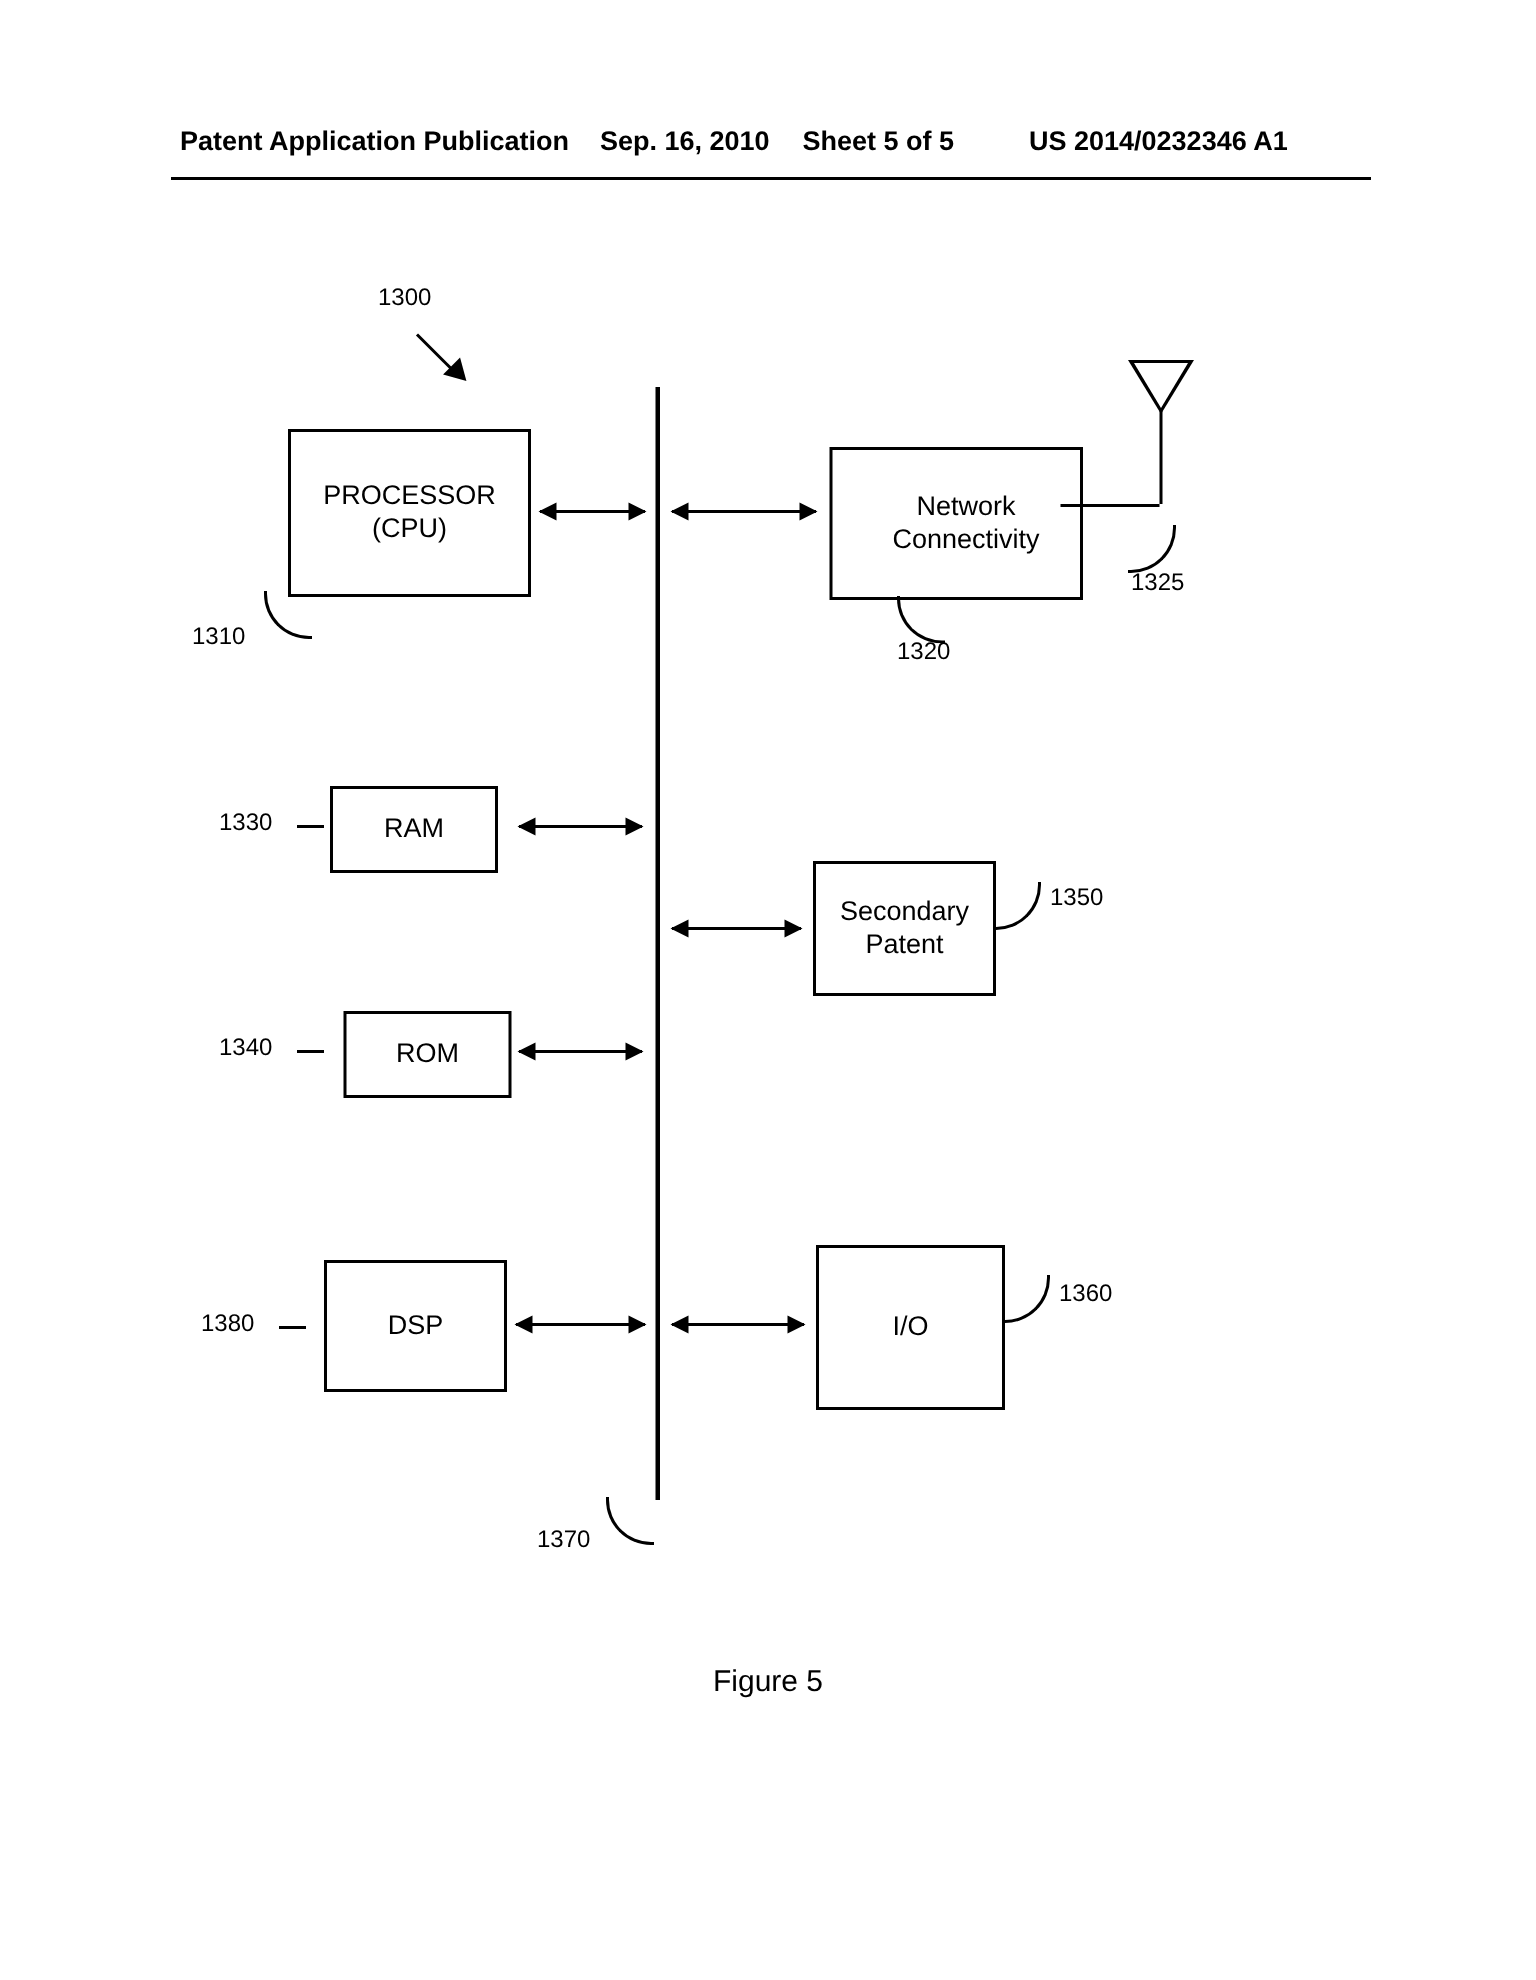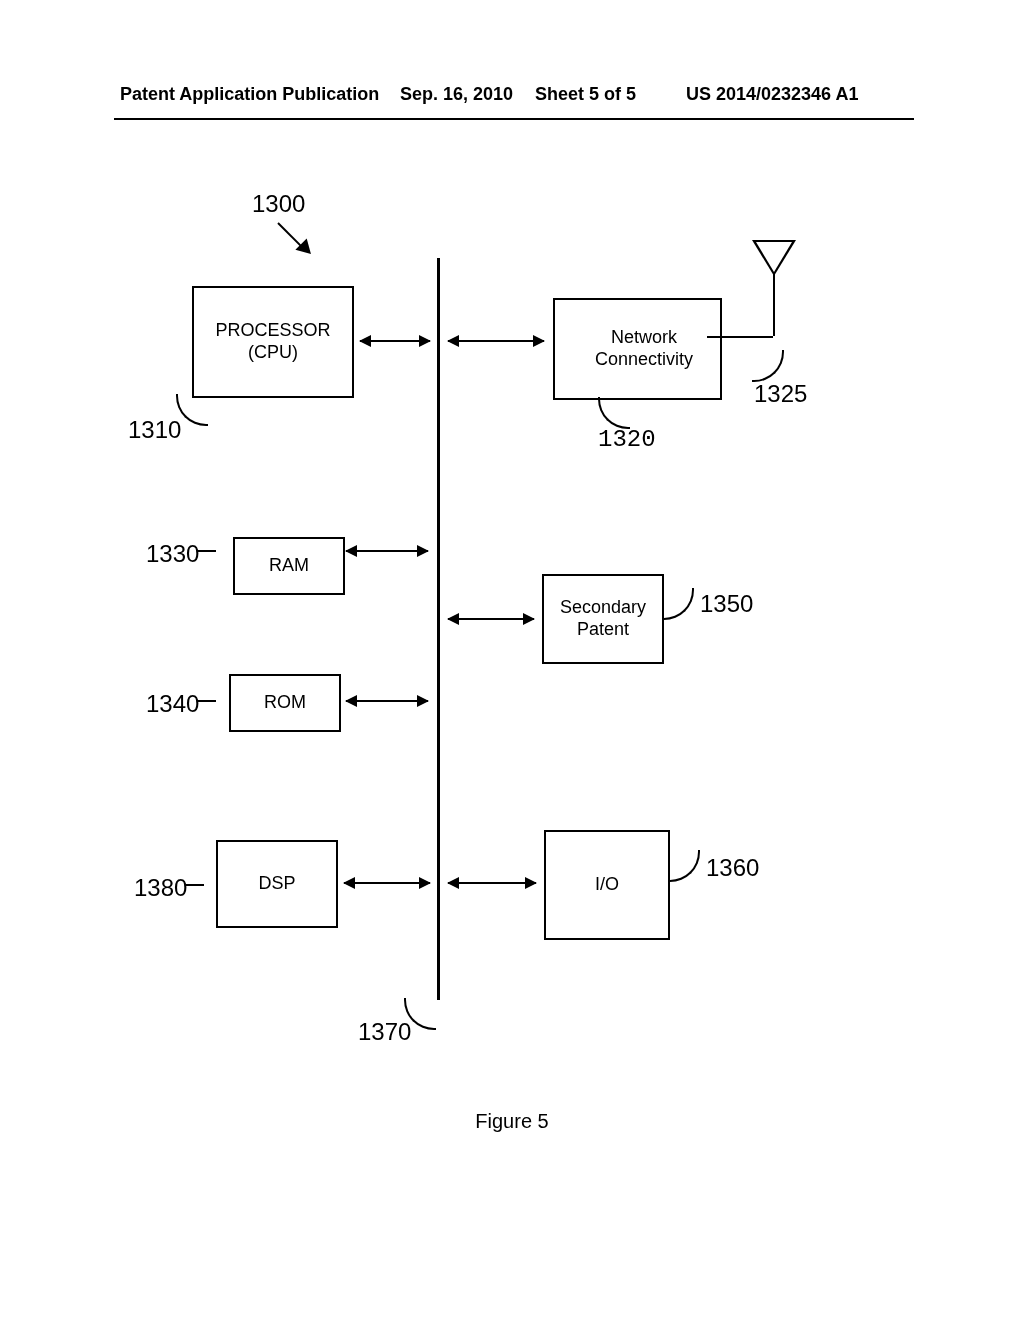--- a/index.html
+++ b/index.html
@@ -52,21 +52,21 @@
     display: flex;
     align-items: center;
     justify-content: center;
     text-align: center;
     font-size: 18px;
     line-height: 1.2;
     background: #fff;
   }
   .label {
     position: absolute;
-    font-size: 24px;
+    font-size: 16px;
   }
   .caption {
     position: absolute;
     font-size: 20px;
     left: 0;
     width: 1024px;
     text-align: center;
     top: 960px;
   }
 
@@ -197,30 +197,30 @@
     </div>
     <div class="leader" style="left:176px; top:244px;"></div>
     <span class="label" style="left:128px; top:266px;">1310</span>
     <div class="darrow" style="left:360px; top:190px; width:70px;"></div>
 
     <div class="box" style="left:553px; top:148px; width:152px; height:98px;padding-left:13px;">
       <span style="white-space:pre-line;">Network
 Connectivity</span>
     </div>
     <div class="leader" style="left:598px; top:247px;"></div>
-    <span class="label" style="left:598px; top:276px;font-family:Liberation Mono, monospace;">1320</span>
+    <span class="label" style="left:598px; top:276px;">1320</span>
     <div class="darrow" style="left:448px; top:190px; width:96px;"></div>
 
     <div class="ant-mast" style="left:773px; top:124px; height:62px;"></div>
     <div class="ant-tri" style="left:752px; top:90px;"></div>
     <div class="tick" style="left:707px; top:186px; width:66px; height:2px;"></div>
     <div class="leaderR" style="left:752px; top:200px;"></div>
     <span class="label" style="left:754px; top:230px;">1325</span>
 
-    <div class="box" style="left:233px; top:374px; width:108px; height:54px;margin-top:13px;">
+    <div class="box" style="left:220px; top:374px; width:108px; height:54px;">
       <span>RAM</span>
     </div>
     <div class="tick" style="left:198px; top:400px;"></div>
     <span class="label" style="left:146px; top:390px;">1330</span>
     <div class="darrow" style="left:346px; top:400px; width:82px;"></div>
 
     <div class="box" style="left:542px; top:424px; width:118px; height:86px;">
       <span style="white-space:pre-line;">Secondary
 Patent</span>
     </div>

